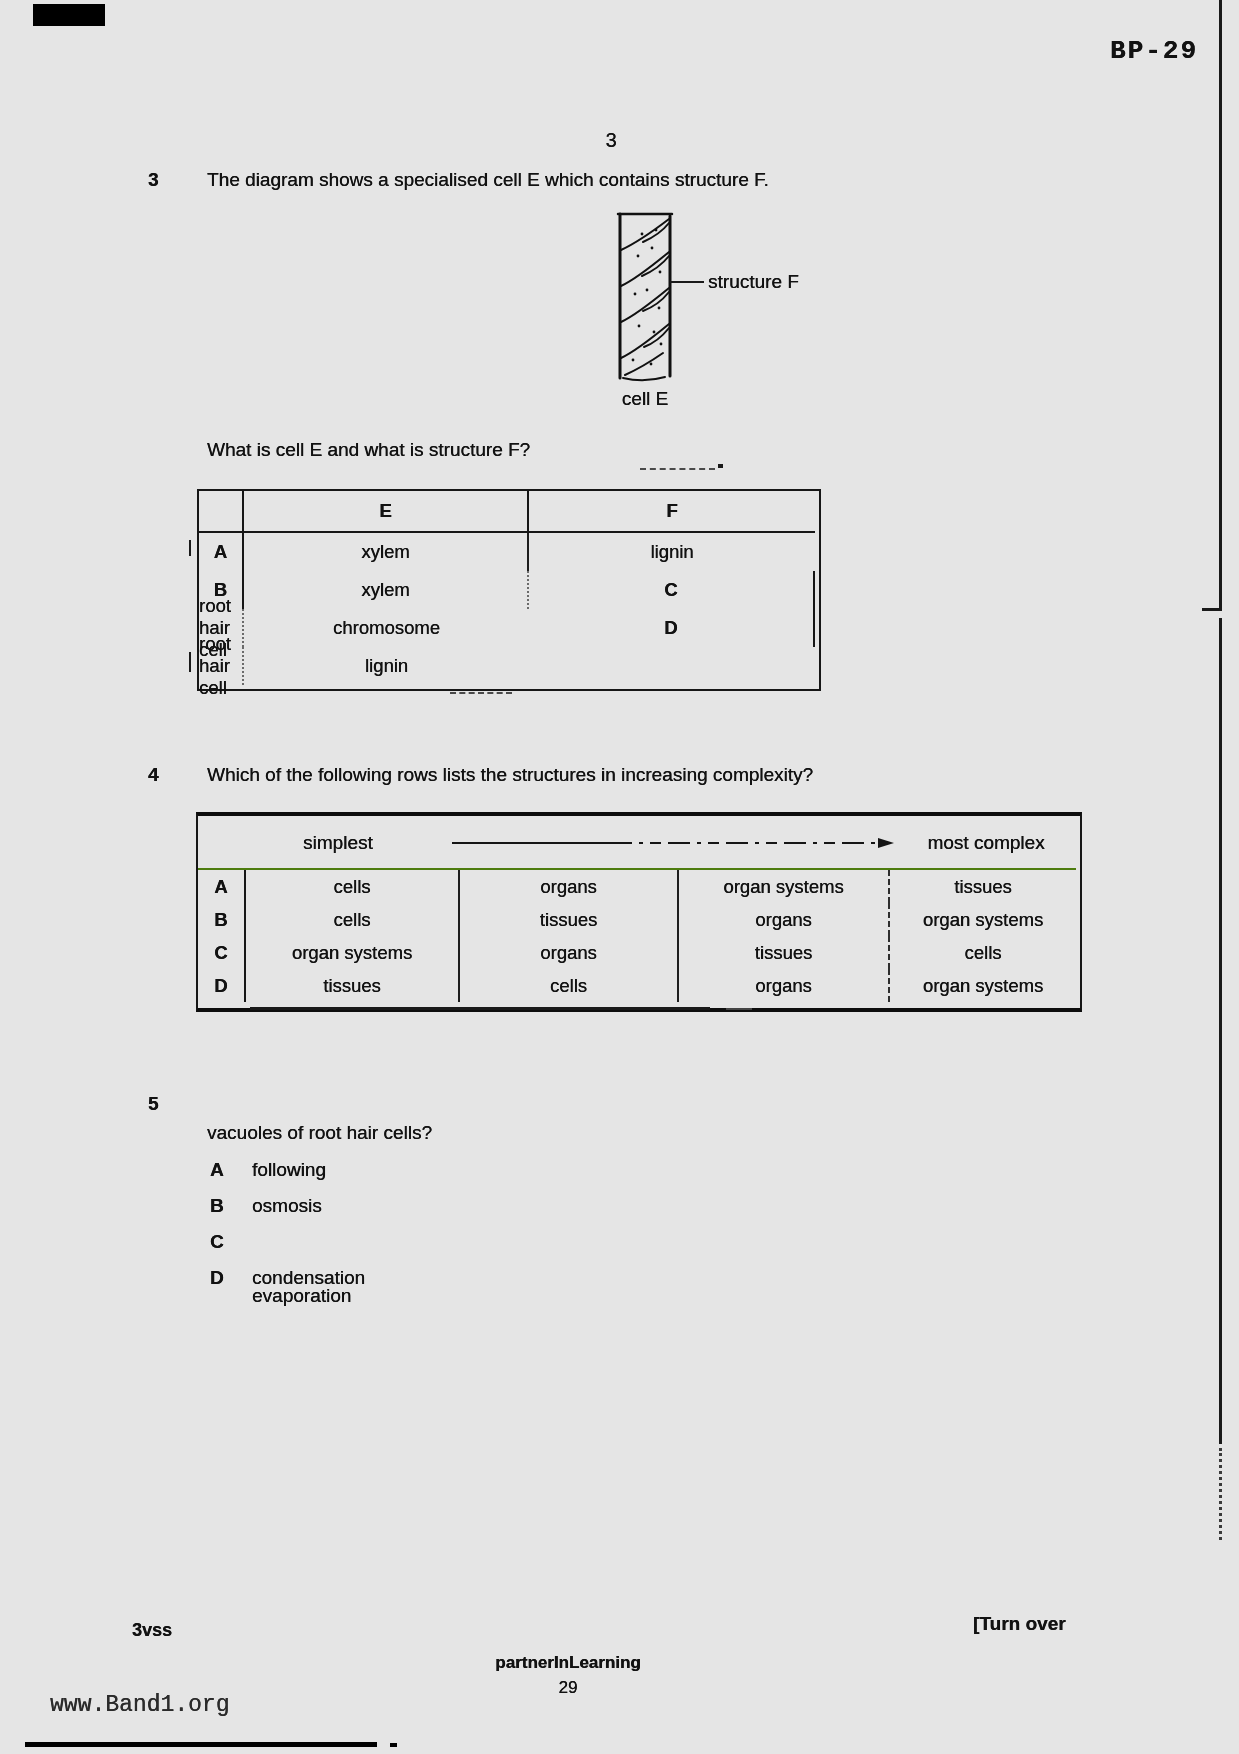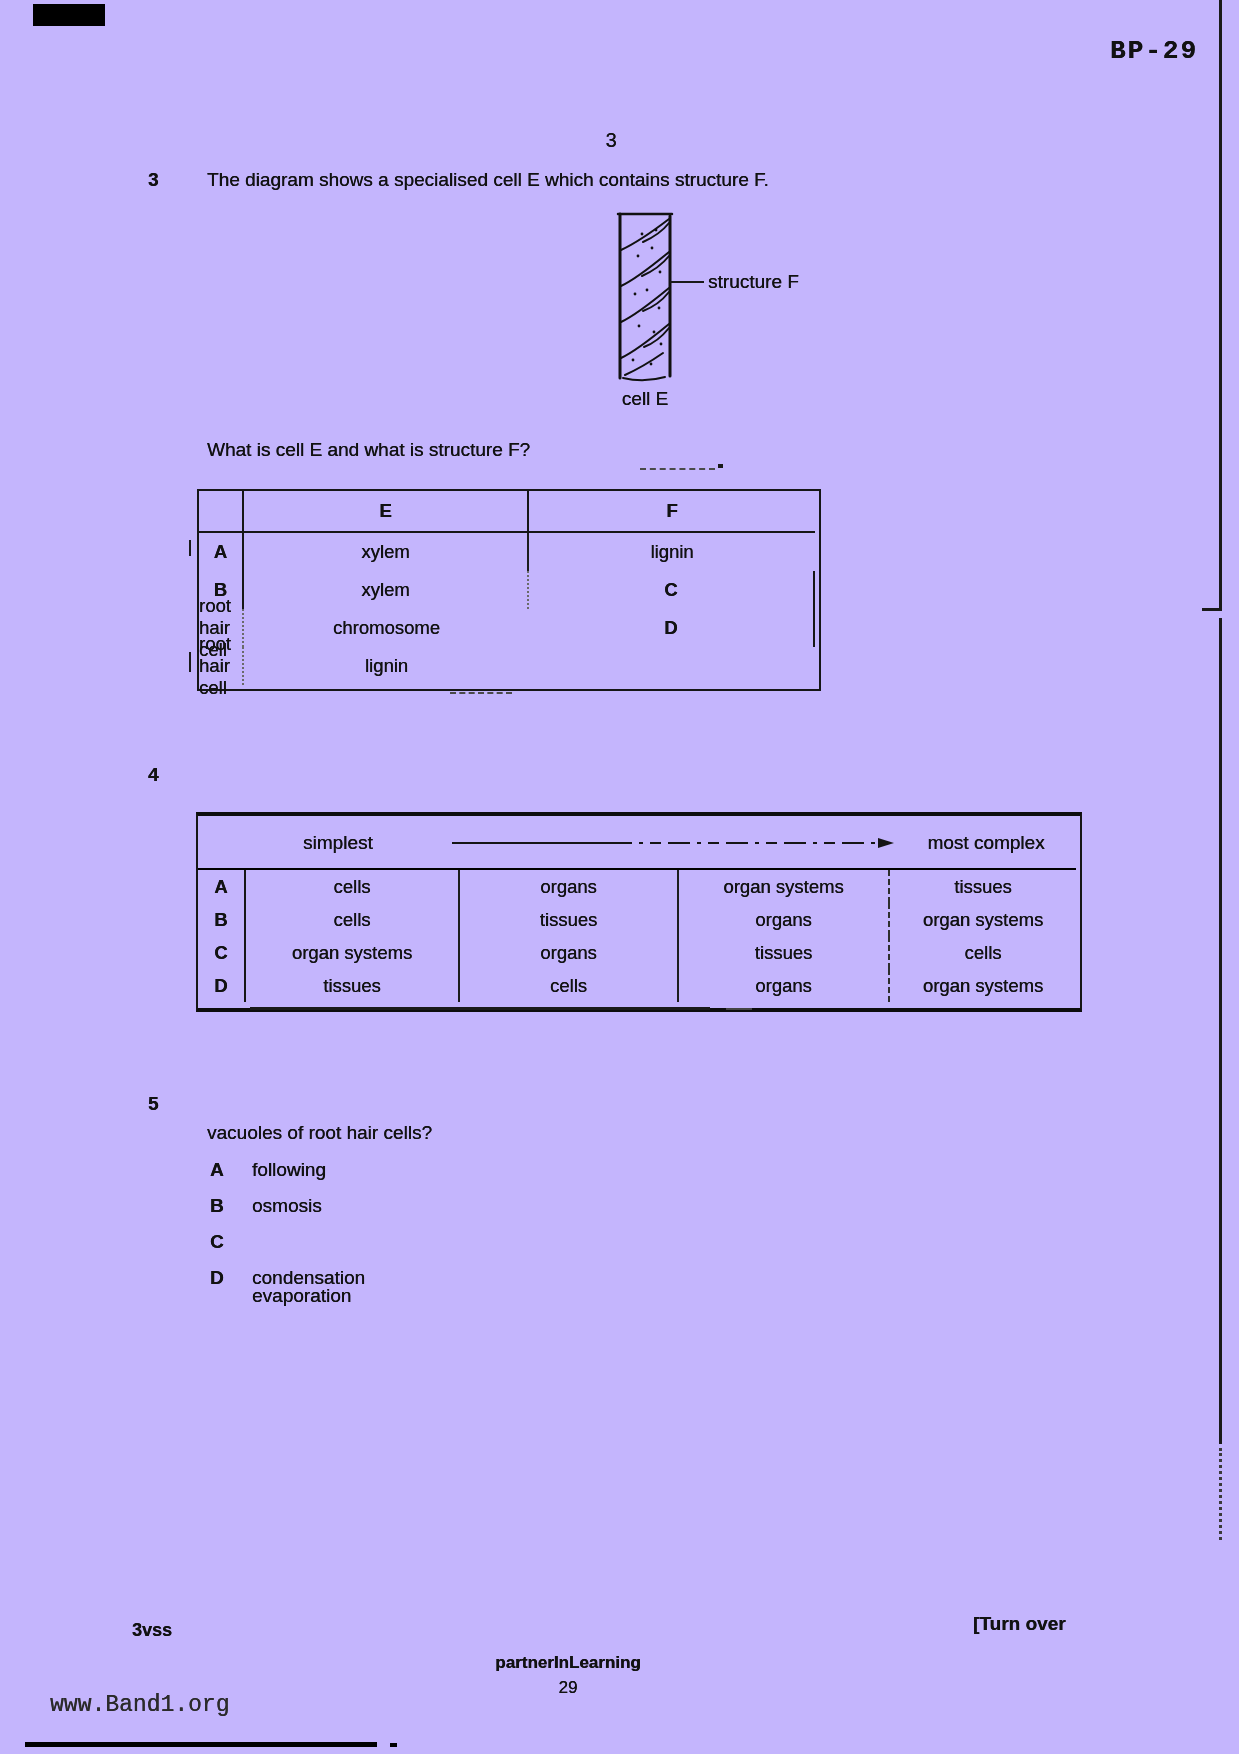--- a/index.html
+++ b/index.html
@@ -1,17 +1,17 @@
 <!DOCTYPE html>
 <html><head>
 <meta charset="utf-8">
 <style>
   html,body { margin:0; padding:0; background:#ffffff; }
   .page {
-    position:relative; width:1239px; height:1754px; background:#c4b5fd;
+    position:relative; width:1239px; height:1754px; background:#e5e5e5;
     font-family:"Liberation Sans", sans-serif; color:#121212; overflow:hidden;
     text-shadow:0.3px 0 0 currentColor;
   }
   .abs { position:absolute; }
   .txt { font-size:19px; line-height:24px; }
   .bold { font-weight:bold; }
   .mono { font-family:"Liberation Mono","DejaVu Sans Mono",monospace; }
 
   
   .q3-table {
@@ -30,21 +30,21 @@
   .q3-table .ecol-a { border-right:2px solid #1d1d1d; }
   .q3-table .ecol-faded { border-right:2px dotted #6a6a6a; }
 
   
   .q4-table {
     display:grid;
     grid-template-columns:48px 214px 219px 211px 186px;
     grid-template-rows:54px 33px 33px 33px 33px;
     border:2px solid #161616; border-top:4px solid #0d0d0d; border-bottom:4px solid #0d0d0d;
   }
-  .q4-table .hdr-row { grid-column:1 / -1; position:relative; border-bottom:2px solid #000000; }
+  .q4-table .hdr-row { grid-column:1 / -1; position:relative; border-bottom:2px solid #4d7c0f; }
   .q4-table .cell {
     display:flex; align-items:center; justify-content:center;
     font-size:18.5px;
   }
   .q4-table .letcol { border-right:2px solid #161616; font-weight:bold; }
   .q4-table .d1 { border-right:2px solid #1d1d1d; }
   .q4-table .d2 { border-right:2px solid #1d1d1d; }
   .q4-table .d3 { border-right:2px dashed #2e2e2e; }
 
   .artifact { background:#1a1a1a; }
@@ -127,20 +127,21 @@
     <div class="cell">lignin</div>
   </div>
 
   <div class="abs" style="left:640px; top:468px; width:75px; height:0; border-top:2px dashed #4a4a4a;"></div>
   <div class="abs artifact" style="left:718px; top:464px; width:5px; height:4px;"></div>
   <div class="abs artifact" style="left:189px; top:540px; width:2px; height:16px;"></div>
   <div class="abs artifact" style="left:189px; top:652px; width:2px; height:20px;"></div>
   <div class="abs" style="left:450px; top:692px; width:62px; height:0; border-top:2px dashed #4a4a4a;"></div>
 
   <div class="abs txt bold" style="left:148px; top:763px;">4</div>
+  <div class="abs txt" style="left:207px; top:763px; width:900px;">Which of the following rows lists the structures in increasing complexity?</div>
 
   <div class="abs q4-table" style="left:196px; top:812px; width:882px; height:192px;">
     <div class="hdr-row">
       <span class="abs txt" style="left:105px; top:15px;">simplest</span>
       <svg class="abs" style="left:252px; top:20px;" width="450" height="14" viewBox="0 0 450 14">
         <line x1="2" y1="7" x2="160" y2="7" stroke="#151515" stroke-width="2"></line>
         <line x1="160" y1="7" x2="428" y2="7" stroke="#151515" stroke-width="2" stroke-dasharray="22 7 4 7 11 7"></line>
         <path d="M428,2 L444,7 L428,12 Z" fill="#151515"></path>
       </svg>
       <span class="abs txt" style="left:700px; top:15px; width:176px; text-align:center;">most complex</span>

